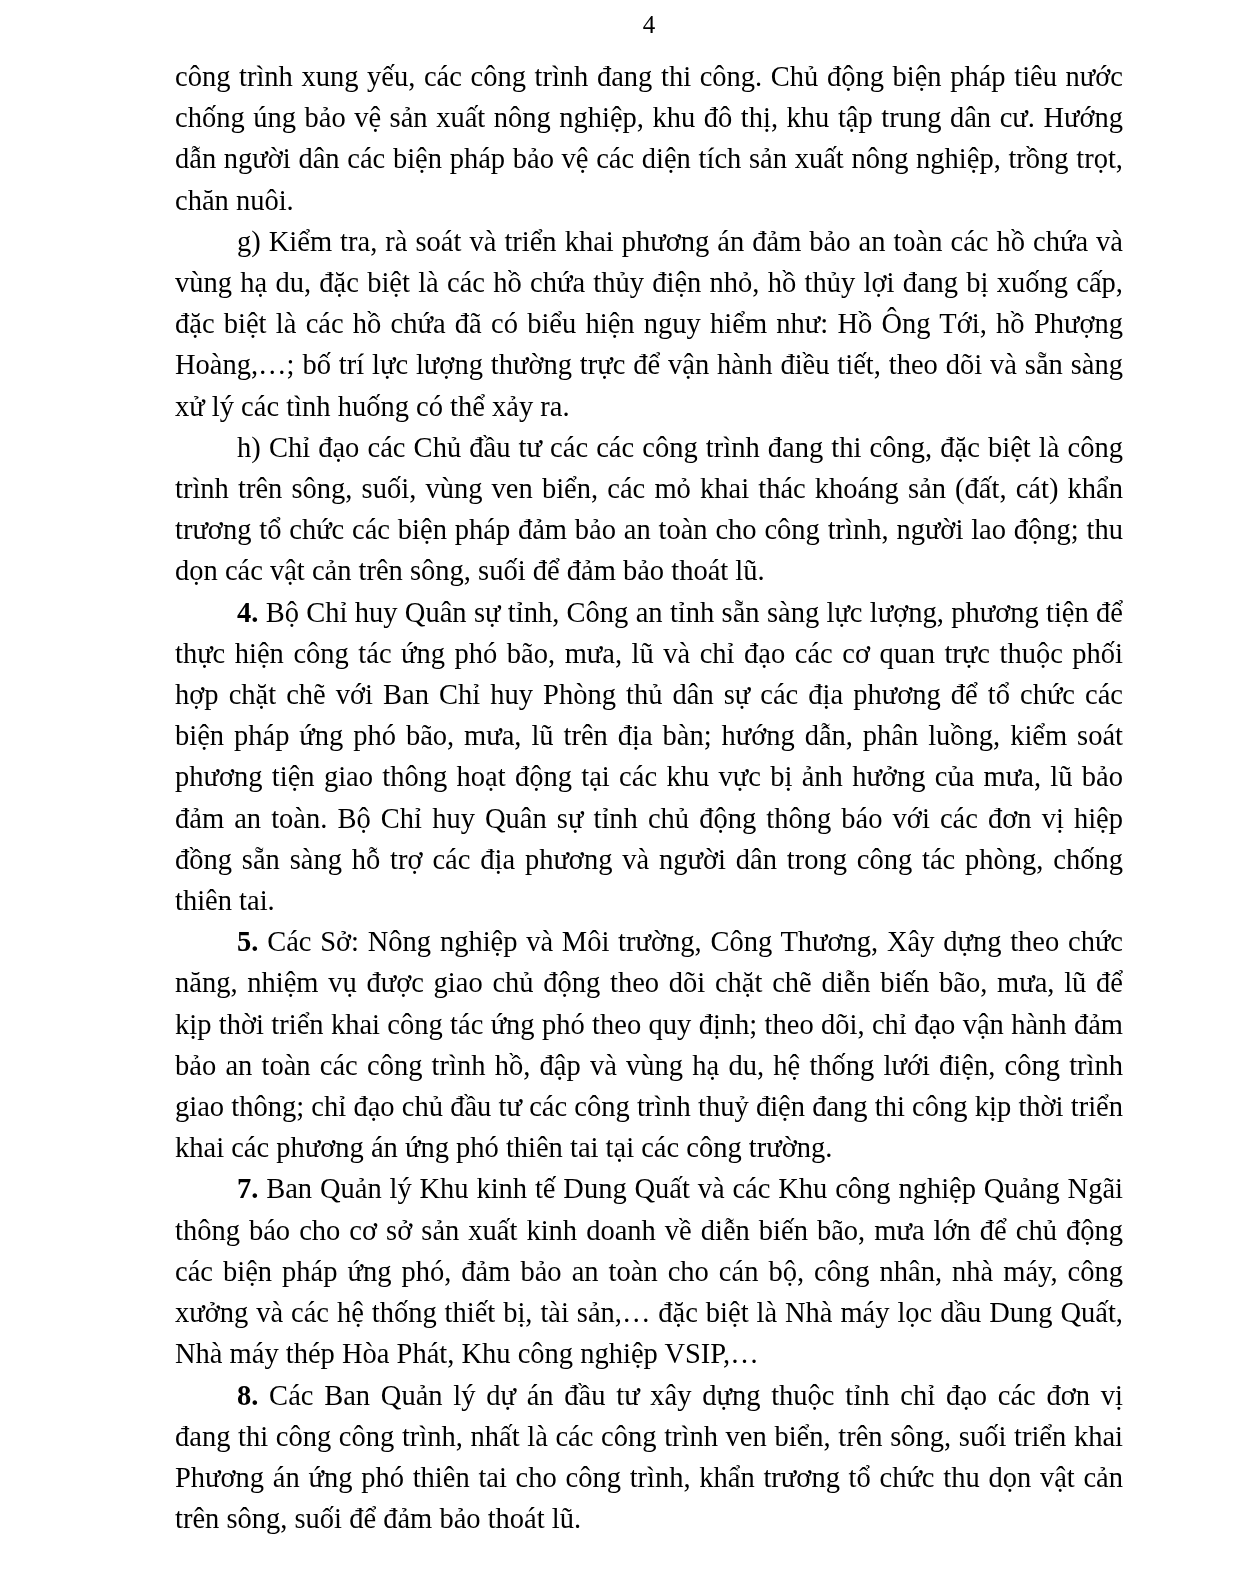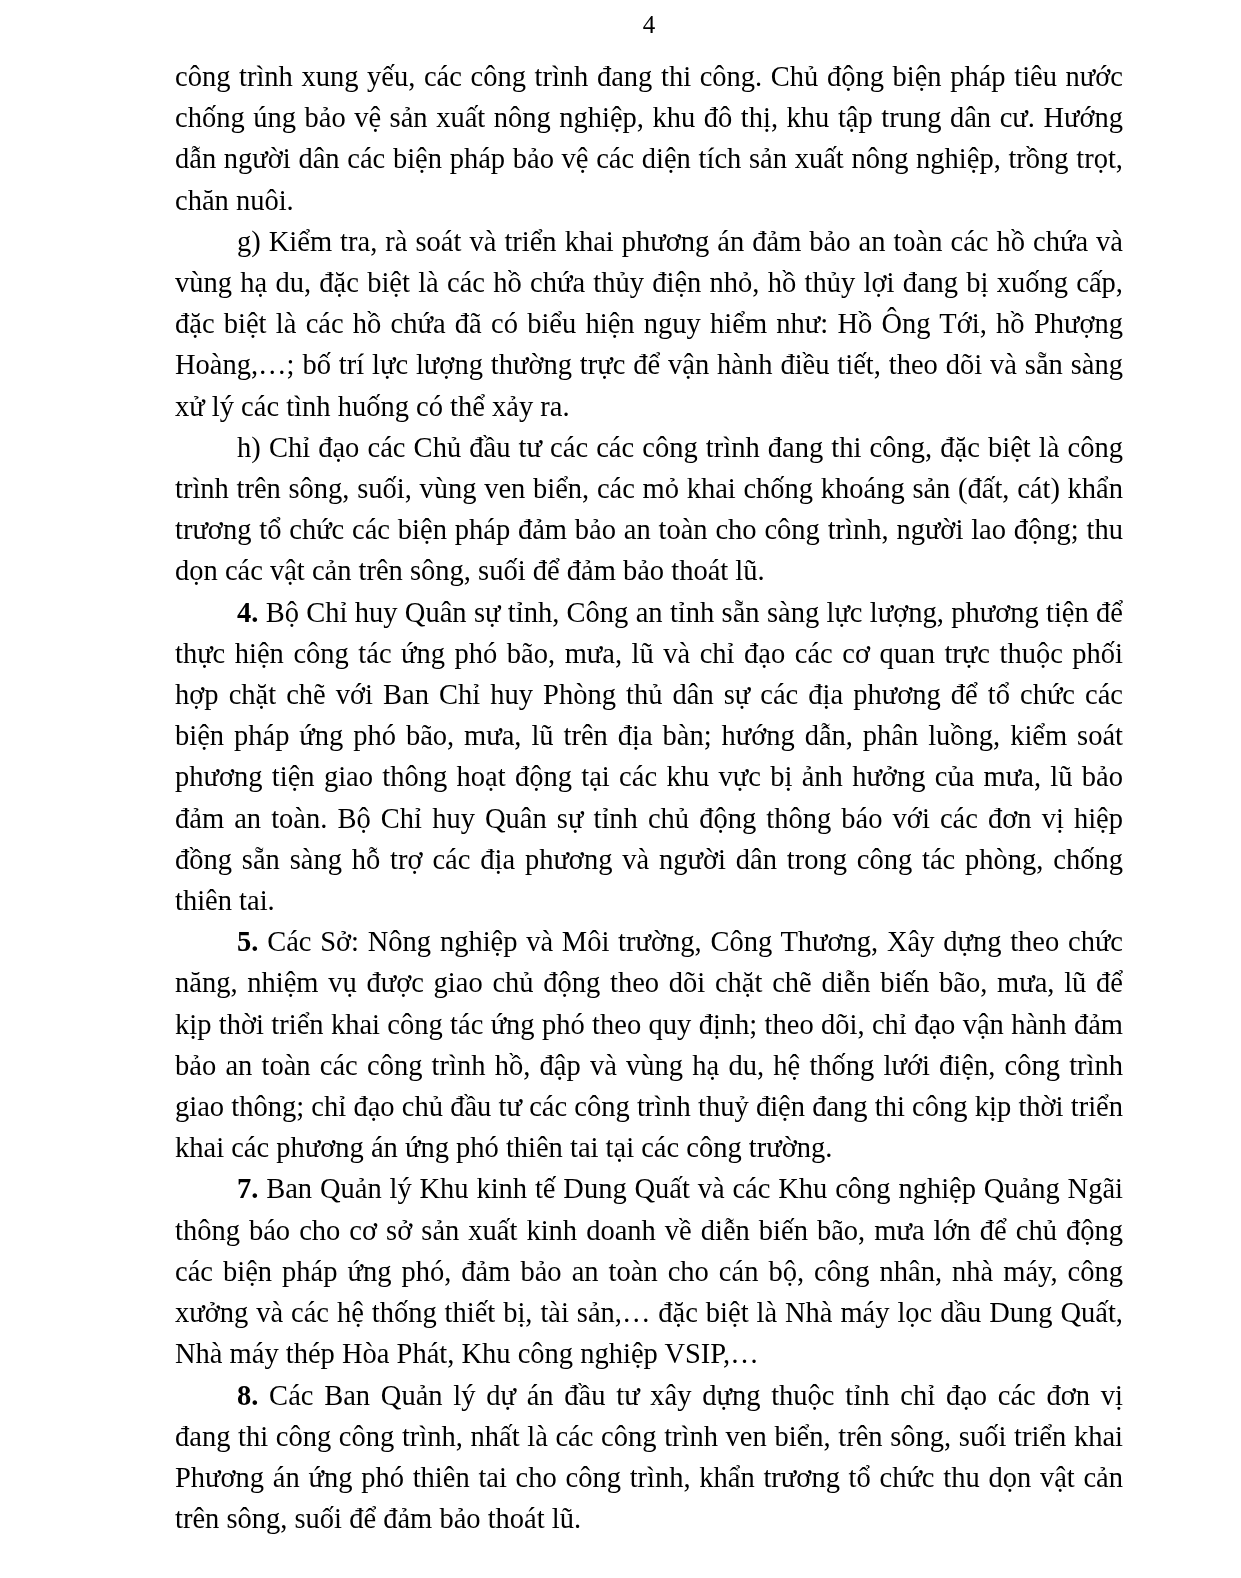--- a/index.html
+++ b/index.html
@@ -51,21 +51,21 @@
 <div class="page">
 
   <div class="page-number">4</div>
 
   <div class="body-text">
 
     <p class="no-indent"><span>công trình xung yếu, các công trình đang thi công. Chủ động biện pháp tiêu nước chống úng bảo vệ sản xuất nông nghiệp, khu đô thị, khu tập trung dân cư. Hướng dẫn người dân các biện pháp bảo vệ các diện tích sản xuất nông nghiệp, trồng trọt, chăn nuôi.</span></p>
 
     <p><span>g) Kiểm tra, rà soát và triển khai phương án đảm bảo an toàn các hồ chứa và vùng hạ du, đặc biệt là các hồ chứa thủy điện nhỏ, hồ thủy lợi đang bị xuống cấp, đặc biệt là các hồ chứa đã có biểu hiện nguy hiểm như: Hồ Ông Tới, hồ Phượng Hoàng,…; bố trí lực lượng thường trực để vận hành điều tiết, theo dõi và sẵn sàng xử lý các tình huống có thể xảy ra.</span></p>
 
-    <p><span>h) Chỉ đạo các Chủ đầu tư các các công trình đang thi công, đặc biệt là công trình trên sông, suối, vùng ven biển, các mỏ khai chống khoáng sản (đất, cát) khẩn trương tổ chức các biện pháp đảm bảo an toàn cho công trình, người lao động; thu dọn các vật cản trên sông, suối để đảm bảo thoát lũ.</span></p>
+    <p><span>h) Chỉ đạo các Chủ đầu tư các các công trình đang thi công, đặc biệt là công trình trên sông, suối, vùng ven biển, các mỏ khai thác khoáng sản (đất, cát) khẩn trương tổ chức các biện pháp đảm bảo an toàn cho công trình, người lao động; thu dọn các vật cản trên sông, suối để đảm bảo thoát lũ.</span></p>
 
     <p><span class="bold">4.</span><span> Bộ Chỉ huy Quân sự tỉnh, Công an tỉnh sẵn sàng lực lượng, phương tiện để thực hiện công tác ứng phó bão, mưa, lũ và chỉ đạo các cơ quan trực thuộc phối hợp chặt chẽ với Ban Chỉ huy Phòng thủ dân sự các địa phương để tổ chức các biện pháp ứng phó bão, mưa, lũ trên địa bàn; hướng dẫn, phân luồng, kiểm soát phương tiện giao thông hoạt động tại các khu vực bị ảnh hưởng của mưa, lũ bảo đảm an toàn. Bộ Chỉ huy Quân sự tỉnh chủ động thông báo với các đơn vị hiệp đồng sẵn sàng hỗ trợ các địa phương và người dân trong công tác phòng, chống thiên tai.</span></p>
 
     <p><span class="bold">5.</span><span> Các Sở: Nông nghiệp và Môi trường, Công Thương, Xây dựng theo chức năng, nhiệm vụ được giao chủ động theo dõi chặt chẽ diễn biến bão, mưa, lũ để kịp thời triển khai công tác ứng phó theo quy định; theo dõi, chỉ đạo vận hành đảm bảo an toàn các công trình hồ, đập và vùng hạ du, hệ thống lưới điện, công trình giao thông; chỉ đạo chủ đầu tư các công trình thuỷ điện đang thi công kịp thời triển khai các phương án ứng phó thiên tai tại các công trường.</span></p>
 
 
     <p><span class="bold">7.</span><span> Ban Quản lý Khu kinh tế Dung Quất và các Khu công nghiệp Quảng Ngãi thông báo cho cơ sở sản xuất kinh doanh về diễn biến bão, mưa lớn để chủ động các biện pháp ứng phó, đảm bảo an toàn cho cán bộ, công nhân, nhà máy, công xưởng và các hệ thống thiết bị, tài sản,… đặc biệt là Nhà máy lọc dầu Dung Quất, Nhà máy thép Hòa Phát, Khu công nghiệp VSIP,…</span></p>
 
     <p><span class="bold">8.</span><span> Các Ban Quản lý dự án đầu tư xây dựng thuộc tỉnh chỉ đạo các đơn vị đang thi công công trình, nhất là các công trình ven biển, trên sông, suối triển khai Phương án ứng phó thiên tai cho công trình, khẩn trương tổ chức thu dọn vật cản trên sông, suối để đảm bảo thoát lũ.</span></p>
 

